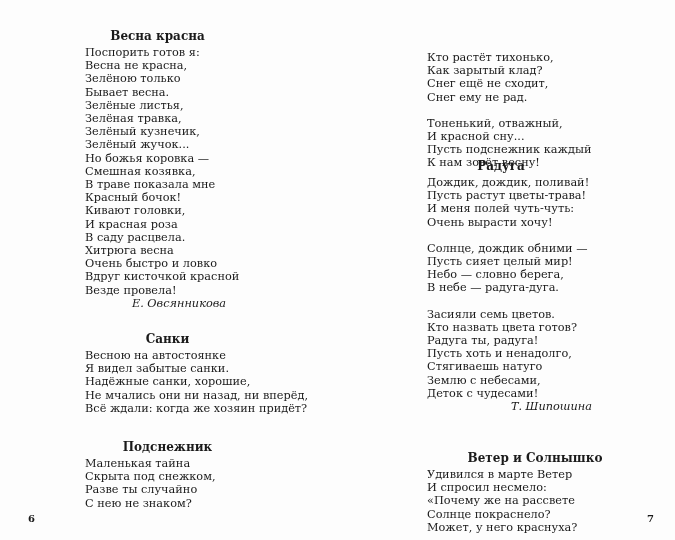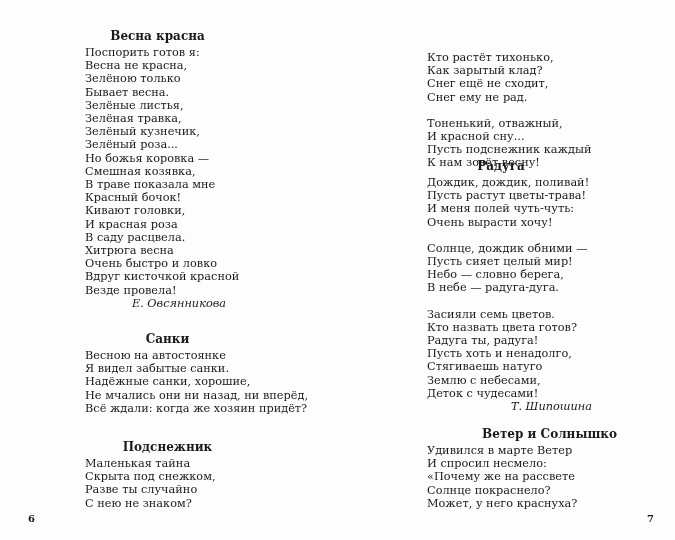--- a/index.html
+++ b/index.html
@@ -30,21 +30,21 @@
   <div class="poem" style="left:77px; top:29px; width:145px;">
     <div class="title">Весна красна</div>
     <div class="lines">
       <span class="line">Поспорить готов я:</span>
       <span class="line">Весна не красна,</span>
       <span class="line">Зелёною только</span>
       <span class="line">Бывает весна.</span>
       <span class="line">Зелёные листья,</span>
       <span class="line">Зелёная травка,</span>
       <span class="line">Зелёный кузнечик,</span>
-      <span class="line">Зелёный роза...</span>
+      <span class="line">Зелёный жучок...</span>
       <span class="line">Но божья коровка —</span>
       <span class="line">Смешная козявка,</span>
       <span class="line">В траве показала мне</span>
       <span class="line">Красный бочок!</span>
       <span class="line">Кивают головки,</span>
       <span class="line">И красная роза</span>
       <span class="line">В саду расцвела.</span>
       <span class="line">Хитрюга весна</span>
       <span class="line">Очень быстро и ловко</span>
       <span class="line">Вдруг кисточкой красной</span>
@@ -116,21 +116,21 @@
       <span class="line">Радуга ты, радуга!</span>
       <span class="line">Пусть хоть и ненадолго,</span>
       <span class="line">Стягиваешь натуго</span>
       <span class="line">Землю с небесами,</span>
       <span class="line">Деток с чудесами!</span>
     </div>
     <div class="author">Т. Шипошина</div>
   </div>
 
   <div class="poem" style="left:89px; top:427px; width:190px;">
-    <div class="title" style="text-align:right; padding-left:26px;">Ветер и Солнышко</div>
+    <div class="title" style="text-align:center; padding-left:26px;margin-top:24px;">Ветер и Солнышко</div>
     <div class="lines">
       <span class="line">Удивился в марте Ветер</span>
       <span class="line">И спросил несмело:</span>
       <span class="line">«Почему же на рассвете</span>
       <span class="line">Солнце покраснело?</span>
       <span class="line">Может, у него краснуха?</span>
     </div>
   </div>
 
   <div class="pagenum" style="left:309px; top:513px;">7</div>

